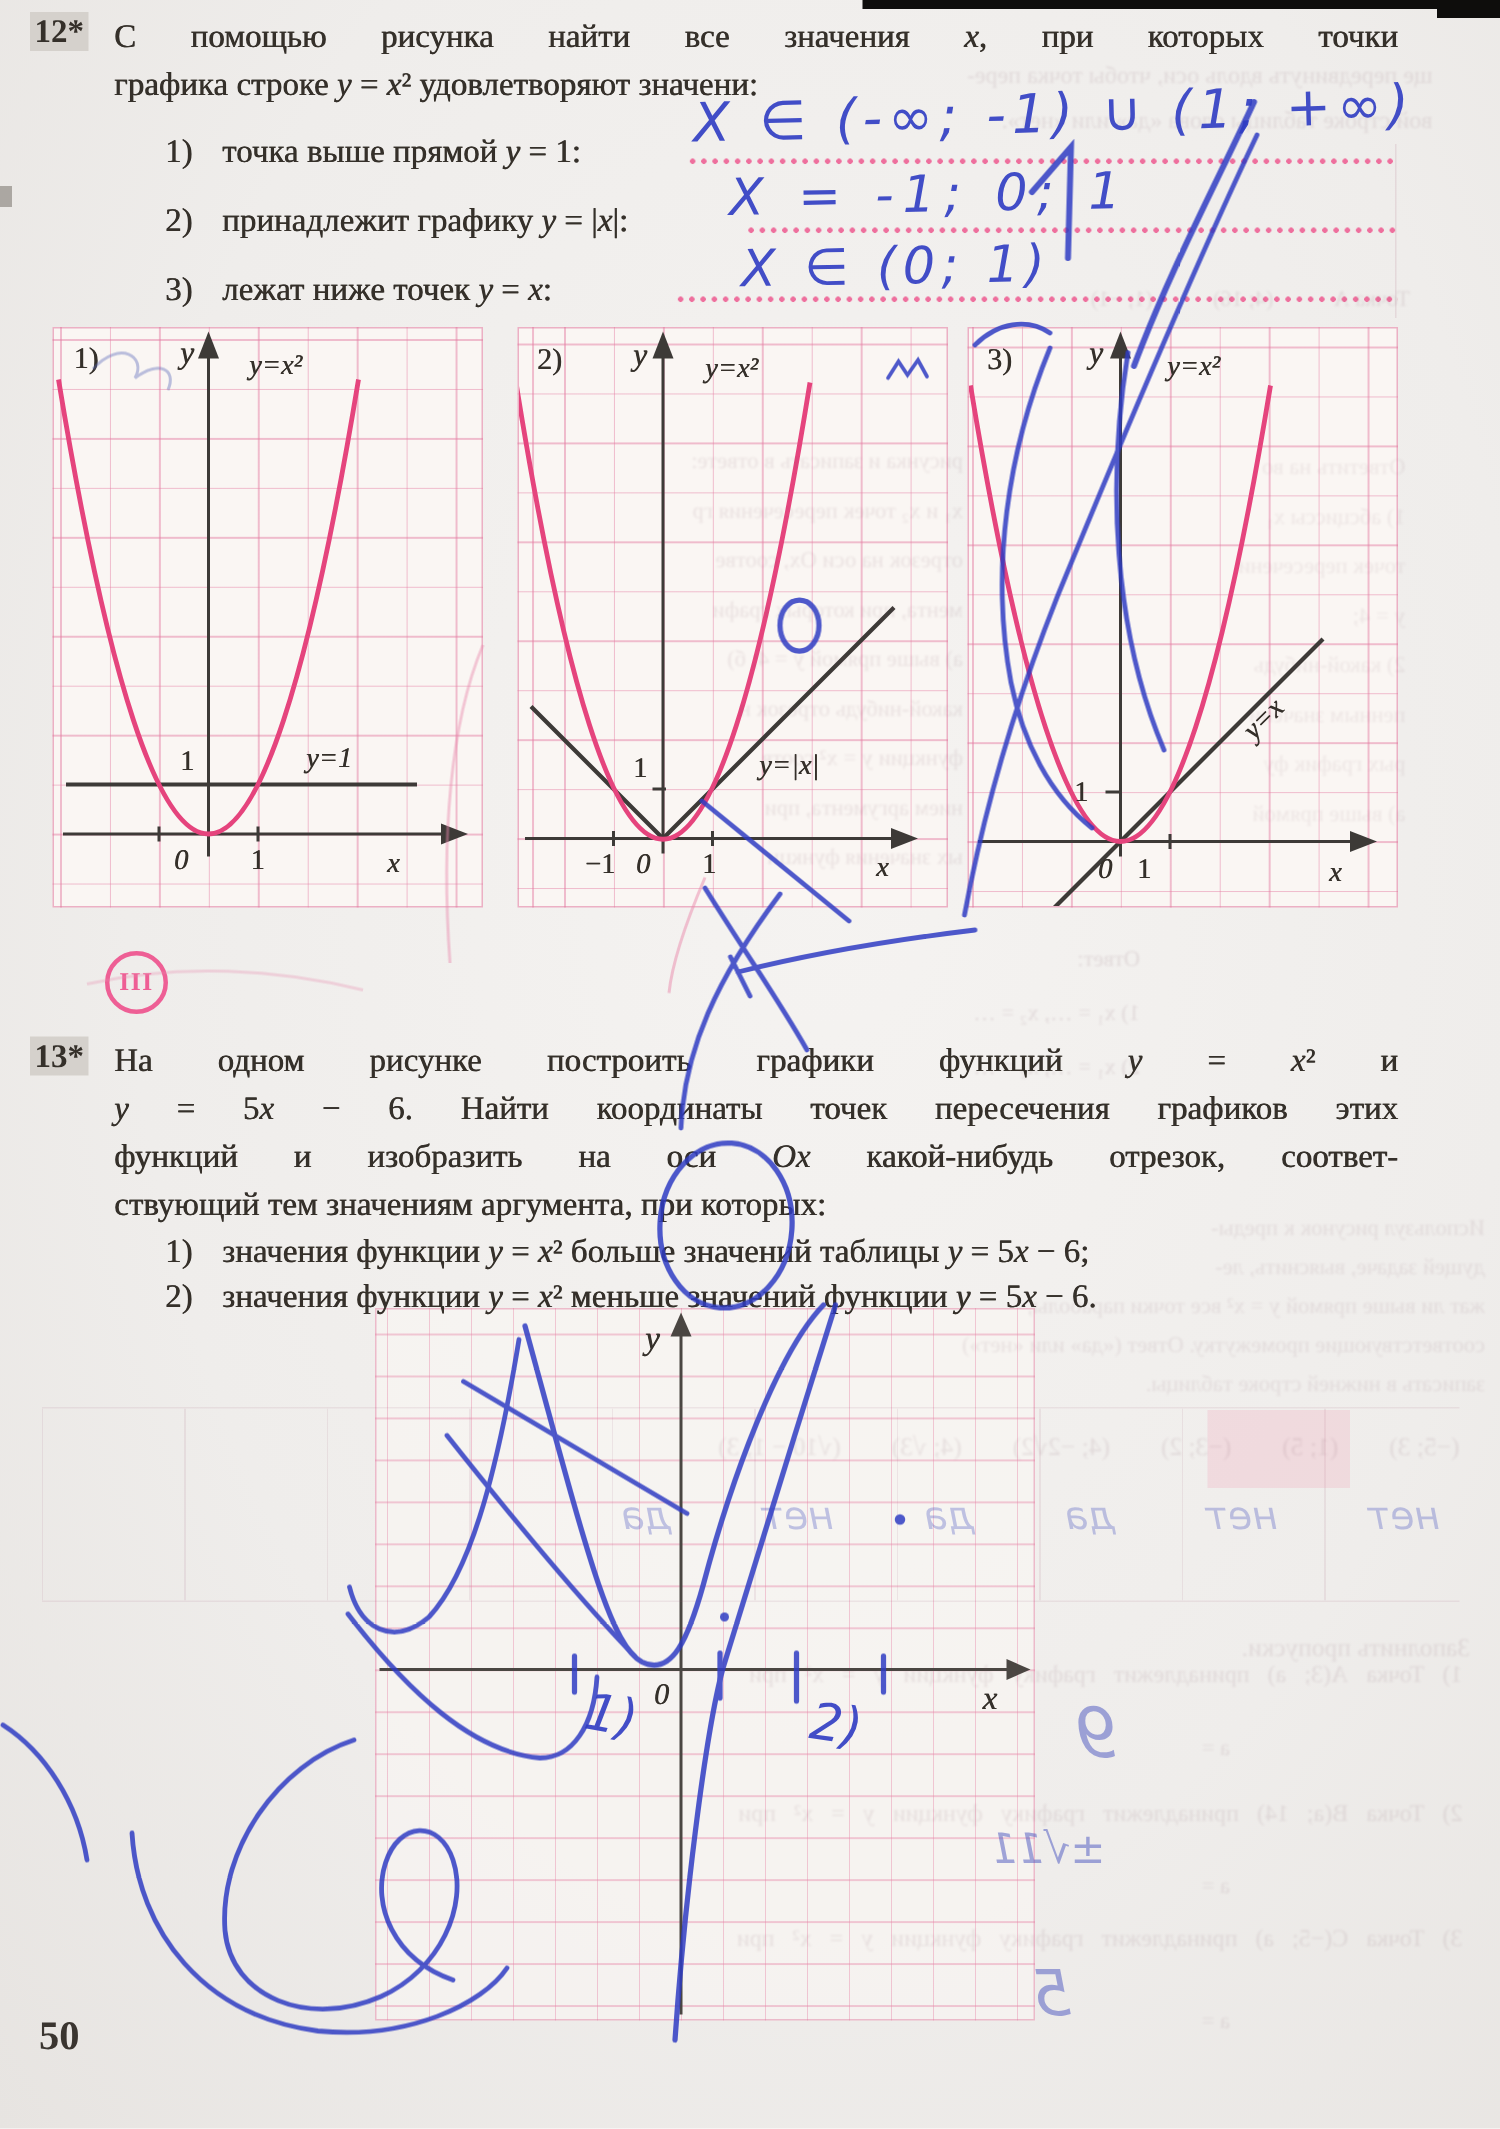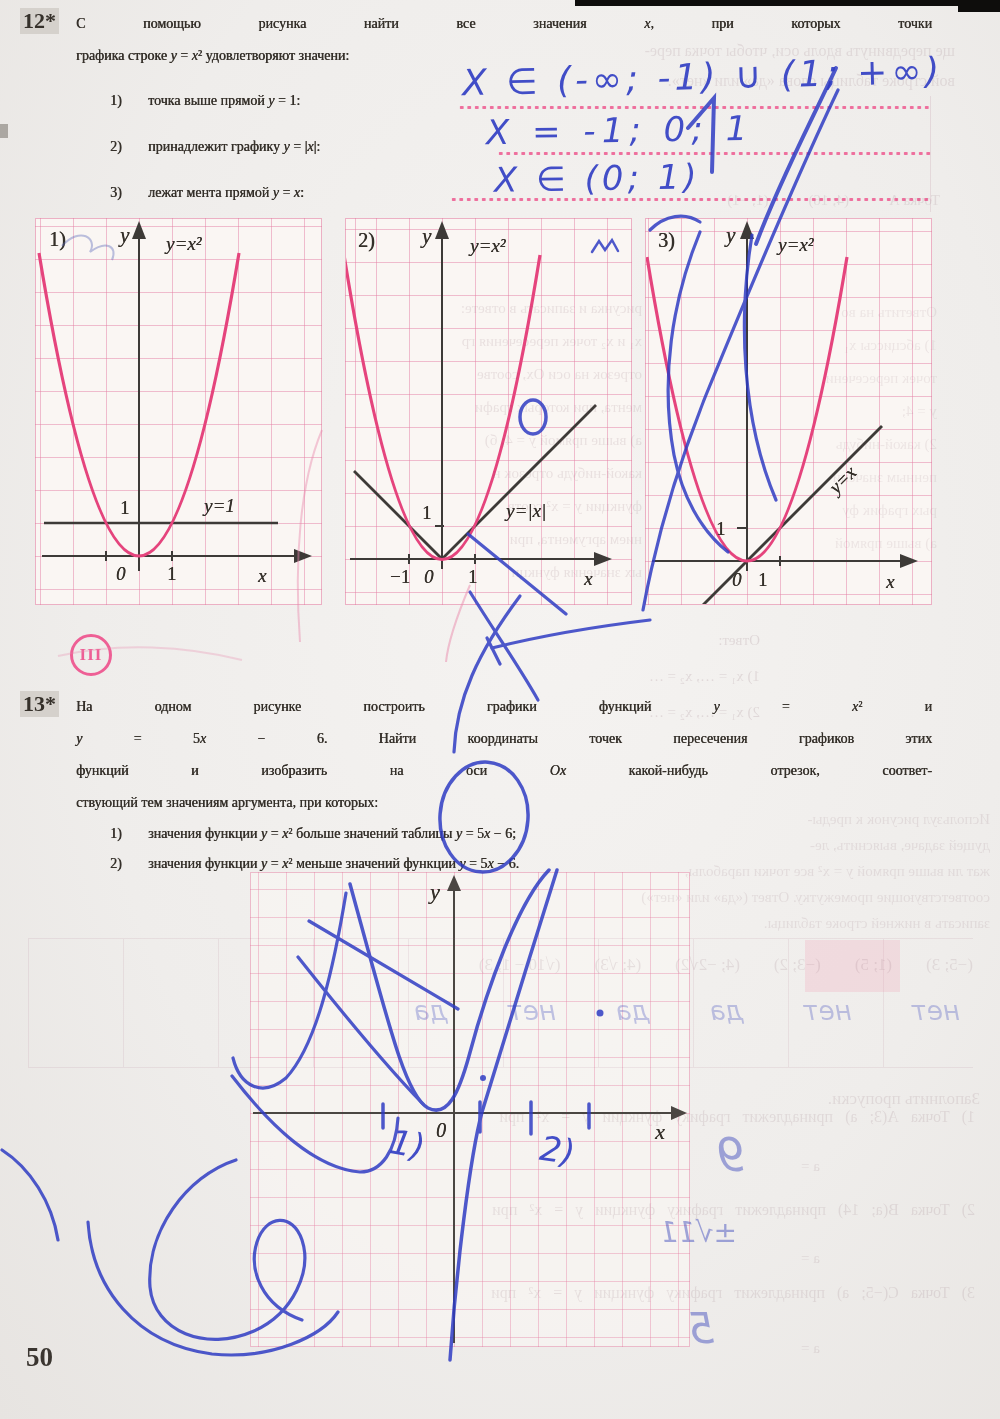--- a/index.html
+++ b/index.html
@@ -2,21 +2,21 @@
 <html><head>
 <meta charset="utf-8">
 <style>
   html,body{margin:0;padding:0}
   body{
     width:1000px;height:1419px;position:relative;overflow:hidden;
     background:radial-gradient(ellipse at 55% 40%, #f5f3f1 0%, #efedeb 60%, #e7e4e1 100%);
     font-family:"Liberation Serif","DejaVu Serif",serif;color:#35302a;
   }
   .abs{position:absolute}
-  .sline{font-size:14px;line-height:31px;white-space:nowrap;text-shadow:.4px 0 0 currentColor;z-index:3}
+  .sline{font-size:22px;line-height:31px;white-space:nowrap;text-shadow:.4px 0 0 currentColor;z-index:3}
   .just{white-space:normal;text-align:justify;text-align-last:justify}
   .mi{font-style:italic}
   .pnum{font-weight:bold;font-size:22px;background:#d5d1cc;padding:0 3px;z-index:3}
   .itemnum{display:inline-block;width:38px;text-shadow:.4px 0 0 currentColor}
   .dots{height:5px;z-index:2;
     background-image:radial-gradient(circle,#ee6f9d 1.7px,rgba(0,0,0,0) 1.9px);
     background-size:7.5px 5px;background-repeat:repeat-x}
   .hand{font-family:"DejaVu Sans",sans-serif;font-style:italic;color:#2f3cc3;opacity:.9;z-index:4;white-space:nowrap}
   .panel{width:285px;height:385px;z-index:1;
     background-image:
@@ -54,21 +54,21 @@
 <span class="abs pnum" style="left:20px;top:8px">12*</span>
 <div class="abs sline just" style="left:76px;top:8px;width:856px"><span>С помощью рисунка найти все значения </span><span class="mi">x</span><span>, при которых точки</span></div>
 <div class="abs sline" style="left:76px;top:40px"><span>графика строке </span><span class="mi">y</span><span> = </span><span class="mi">x</span><span>² удовлетворяют значени:</span></div>
 
 <div class="abs sline" style="left:110px;top:85px"><span class="itemnum">1)</span><span><span>точка выше прямой </span><span class="mi">y</span><span> = 1:</span></span></div>
 <div class="abs dots" style="left:458px;top:105px;width:474px"></div>
 
 <div class="abs sline" style="left:110px;top:131px"><span class="itemnum">2)</span><span><span>принадлежит графику </span><span class="mi">y</span><span> = |</span><span class="mi">x</span><span>|:</span></span></div>
 <div class="abs dots" style="left:497px;top:151px;width:435px"></div>
 
-<div class="abs sline" style="left:110px;top:177px"><span class="itemnum">3)</span><span><span>лежат мента прямой </span><span class="mi">y</span><span> = </span><span class="mi">x</span><span>:</span></span></div>
+<div class="abs sline" style="left:110px;top:177px"><span class="itemnum">3)</span><span><span>лежат ниже точек </span><span class="mi">y</span><span> = </span><span class="mi">x</span><span>:</span></span></div>
 <div class="abs dots" style="left:450px;top:197px;width:482px"></div>
 
 <div class="abs hand" style="left:462px;top:56px;font-size:36px;letter-spacing:4px;transform:rotate(-1.5deg)">X ∈ (-∞; -1) ∪ (1; +∞)</div>
 <div class="abs hand" style="left:486px;top:110px;font-size:34px;letter-spacing:6px;transform:rotate(-1deg)">X = -1; 0; 1</div>
 <div class="abs hand" style="left:494px;top:158px;font-size:34px;letter-spacing:4px;transform:rotate(-1deg)">X ∈ (0; 1)</div>
 
 <div class="abs panel" style="left:35px;top:218px;background-position:4px 7px">
   <svg width="285" height="385" viewBox="0 0 285 385">
     <path d="M 6 337 H 262" stroke="#3d3a37" stroke-width="2" fill="none"></path>
     <polygon points="258,330 276,337 258,344" fill="#3d3a37"></polygon>

